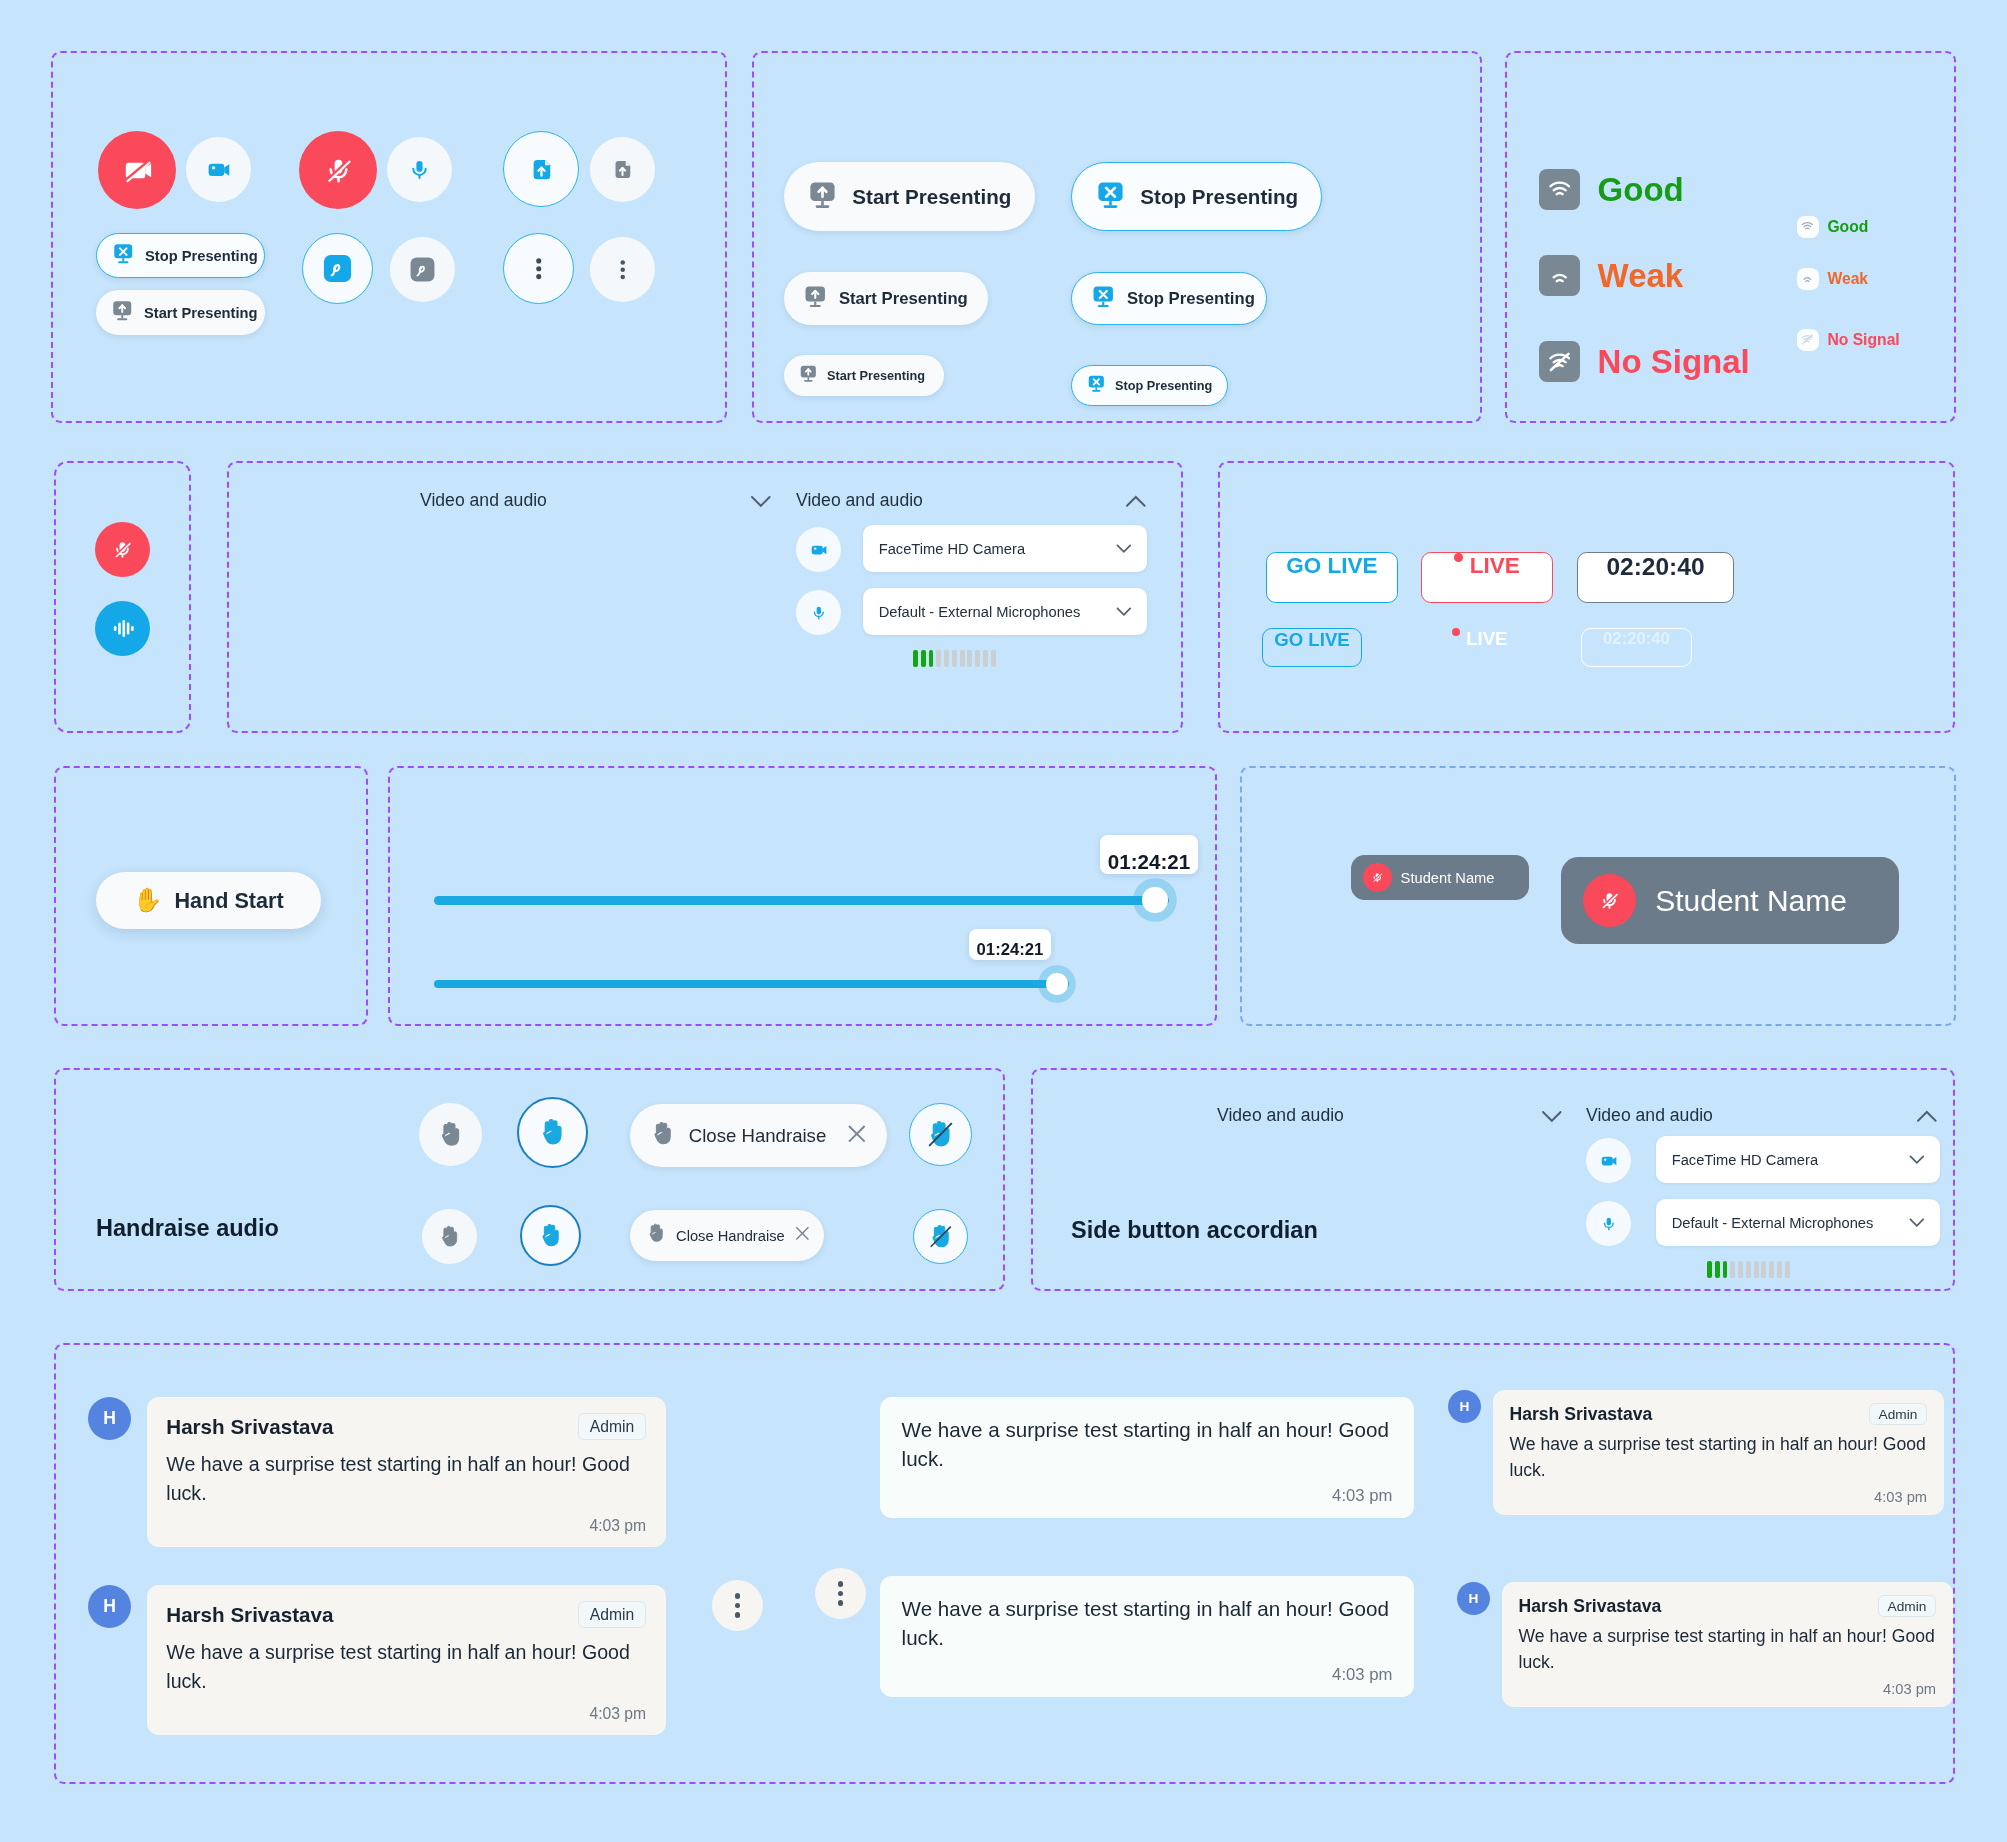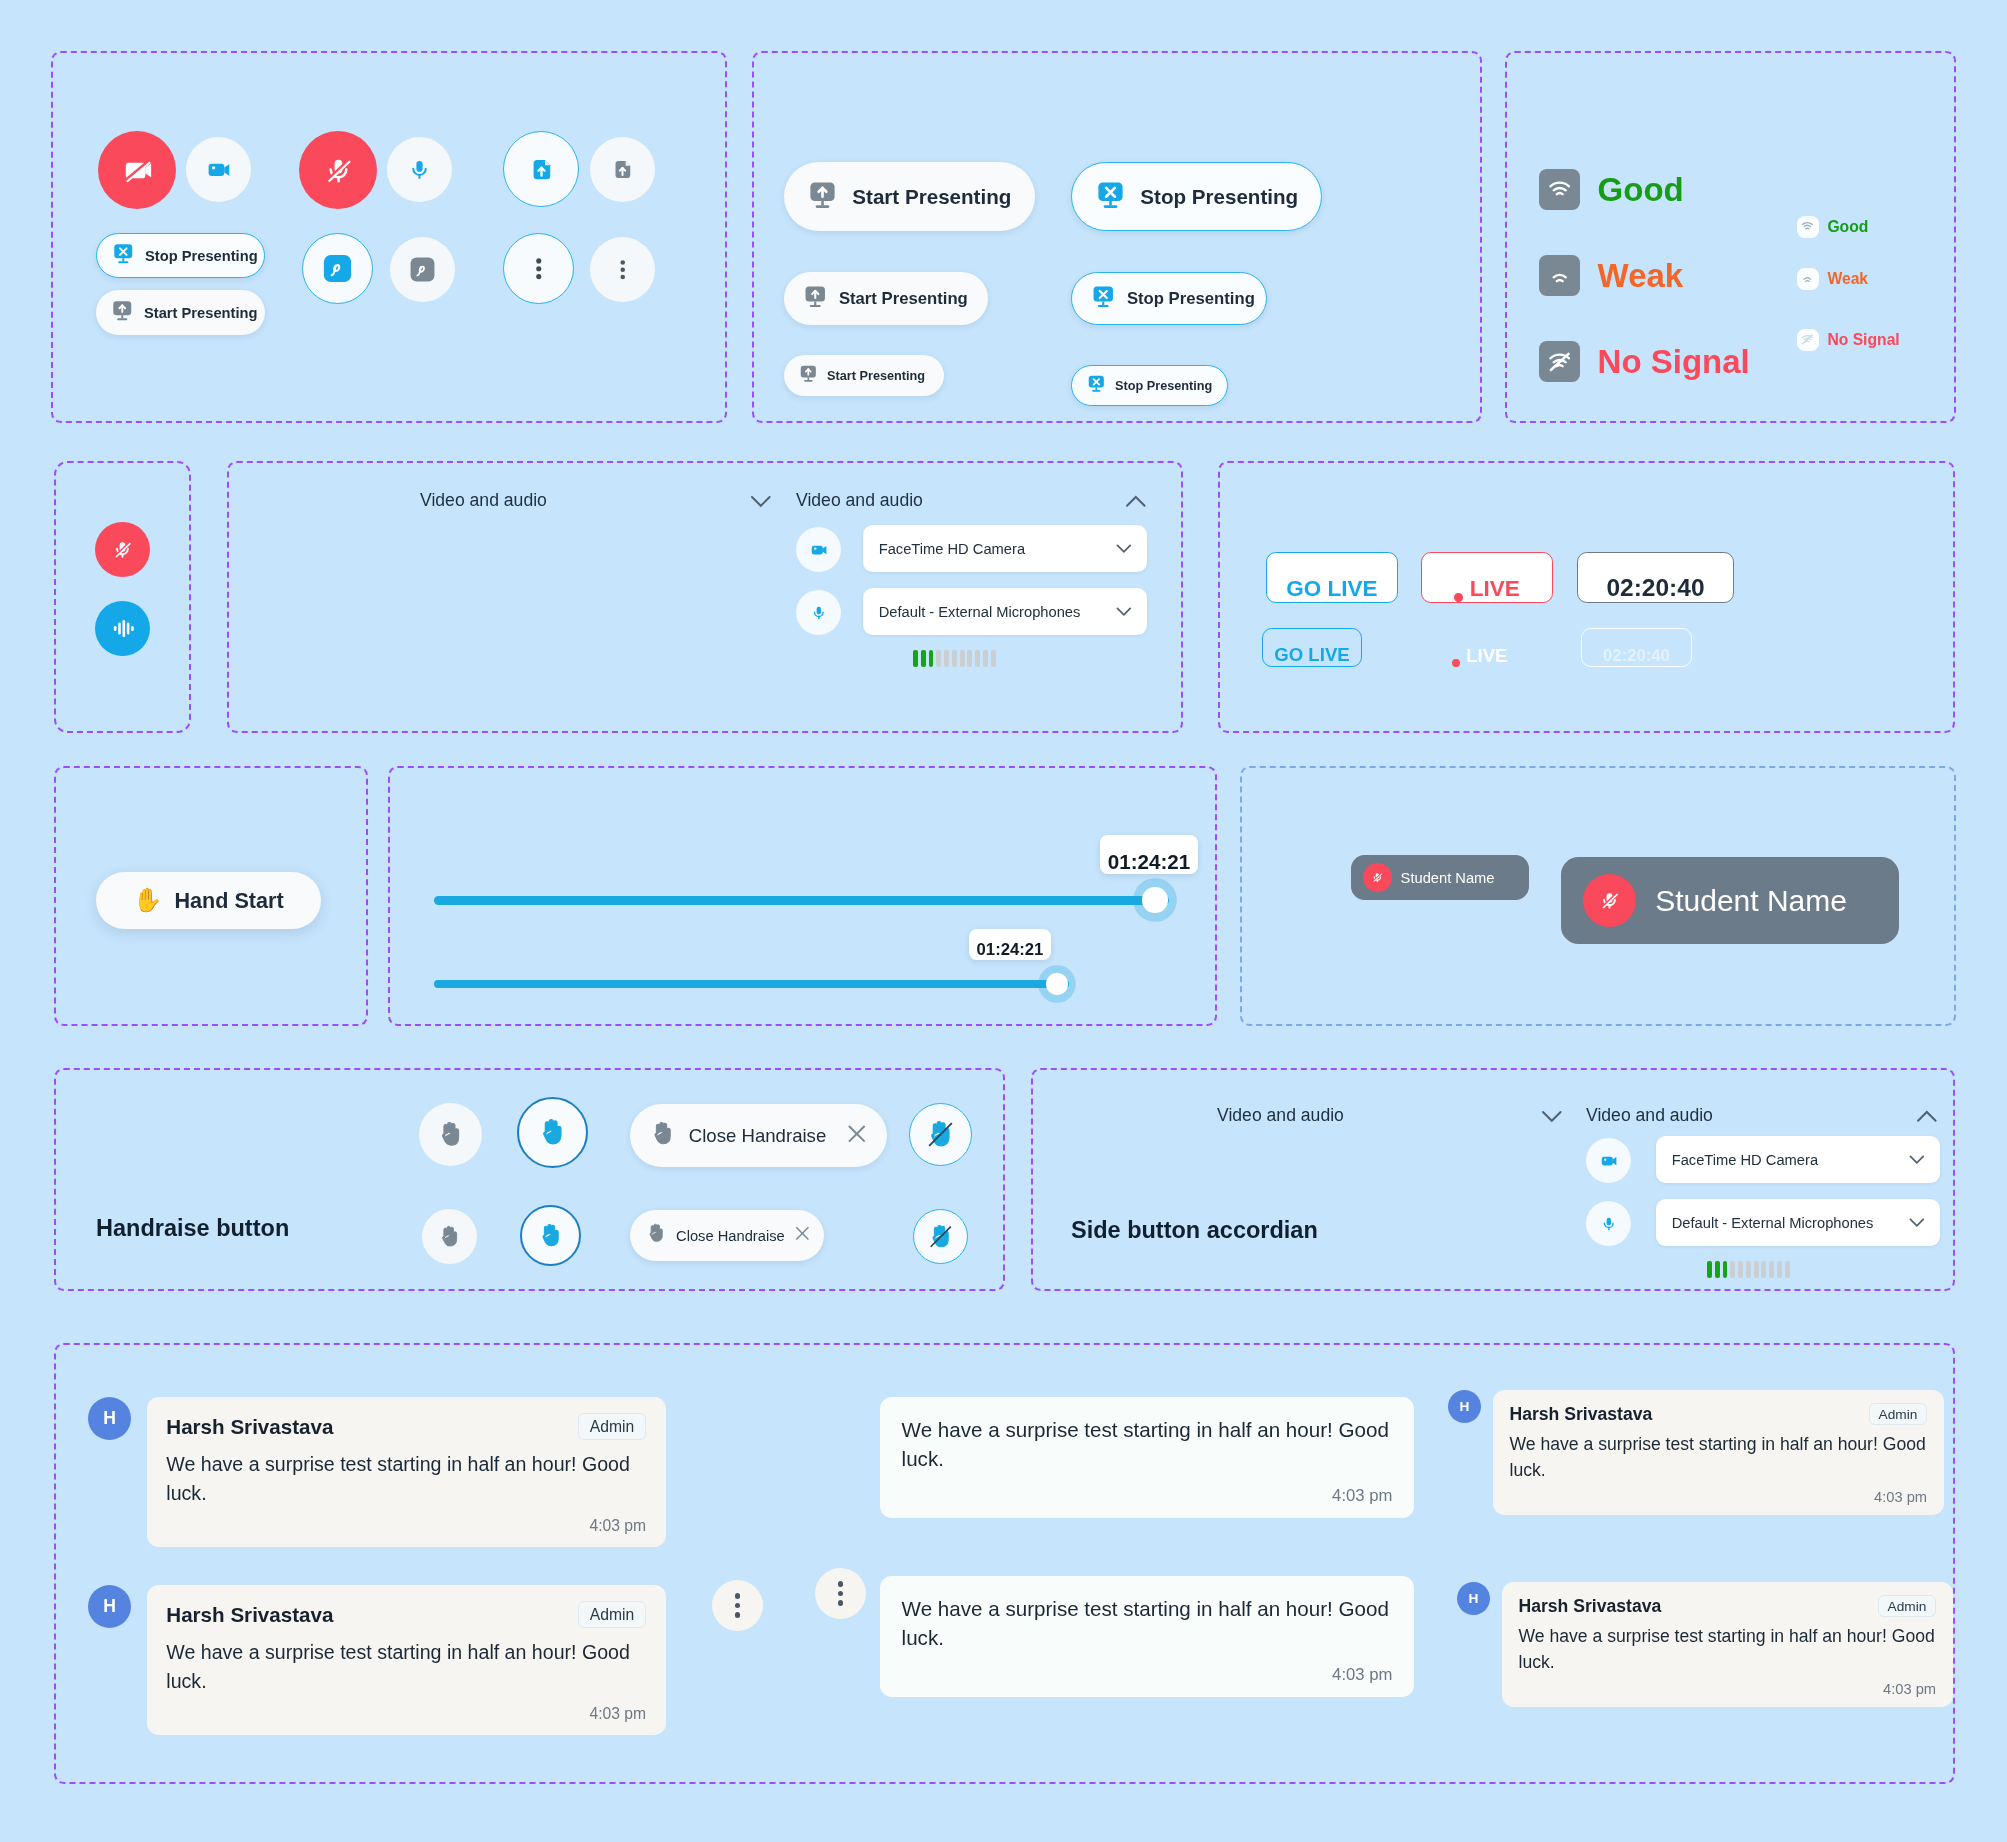--- a/index.html
+++ b/index.html
@@ -47,21 +47,21 @@
   .select-box {
     background:#fff; border-radius: 9.8px; display:flex; align-items:center;
     justify-content:space-between; box-shadow: 0 1px 3.9px rgba(20,60,110,.08);
   }
   .select-val { color:#22313f; }
   .meter { display:flex; gap:2.9px; align-items:flex-end; }
   .meter i { display:block; border-radius:2px; background:#c9cfd3; }
   .meter i.on { background:#14a414; }
 
   
-  .btn-box { position:absolute; display:flex; align-items:flex-end; justify-content:center;
+  .btn-box { position:absolute; display:flex; align-items:flex-start; justify-content:center;
              background:#fff; border-radius:9.8px; font-weight:600; }
   .btn-box.golive { border:1.6px solid #14a8e8; color:#14a8e8; }
   .btn-box.live  { border:1.6px solid #f9495b; color:#f9495b; gap:6.9px; }
   .btn-box.timer { border:1.6px solid #6f7c88; color:#1d2b3a; }
   .btn-box.ghost-golive { border:1.6px solid #14a8e8; background:transparent; color:#14a8e8; }
   .btn-box.ghost-live { border:none; background:transparent; color:#ffffff; gap:5.9px; }
   .btn-box.ghost-timer { border:1.6px solid #ffffff; background:transparent; color:#e3f2ff; }
   .dot-red { width:8.8px; height:8.8px; border-radius:50%; background:#f9495b; display:inline-block; }
 
   
@@ -503,21 +503,21 @@
       <path d="M12.5 19a7.5 7.5 0 0 0 15 0" stroke="#fff" stroke-width="2.6" fill="none" stroke-linecap="round"></path>
       <line x1="20" y1="26.5" x2="20" y2="30" stroke="#fff" stroke-width="2.6" stroke-linecap="round"></line>
       <line x1="10" y1="29" x2="30" y2="10" stroke="#f9495b" stroke-width="3.2"></line>
       <line x1="11" y1="30.3" x2="31" y2="11.3" stroke="#fff" stroke-width="2.2"></line>
     </svg>
   </span>
   <span style="font-size:30px;">Student Name</span>
 </div>
 
 <div class="dbox" style="left:54px;top:1068px;width:951px;height:223px;"></div>
-<div class="section-label" style="left:96px;top:1215px;font-size:23.5px;">Handraise button</div>
+<div class="section-label" style="left:96px;top:1215px;font-size:23.5px;">Handraise audio</div>
 
 <div class="circ" style="left:419px;top:1103px;width:63px;height:63px;">
   <svg width="27.4" height="29" viewBox="0 0 28 30">
     <path d="M7 16V6.5a1.9 1.9 0 1 1 3.8 0V14m0-1V4.5a1.9 1.9 0 1 1 3.8 0V14m0-1V5.5a1.9 1.9 0 1 1 3.8 0V15m0-4a1.9 1.9 0 1 1 3.8 0v7c0 5-3 8-7.6 8-4 0-5.3-1.6-7-5l-2-4.2c-.7-1.6 1.3-3.1 2.5-1.6L7 17.5" fill="#7a8894" stroke="#7a8894" stroke-width="1.1" stroke-linejoin="round"></path>
   </svg>
 </div>
 <div class="circ ring2" style="left:517px;top:1097px;width:71px;height:71px;">
   <svg width="29" height="31" viewBox="0 0 28 30">
     <path d="M7 16V6.5a1.9 1.9 0 1 1 3.8 0V14m0-1V4.5a1.9 1.9 0 1 1 3.8 0V14m0-1V5.5a1.9 1.9 0 1 1 3.8 0V15m0-4a1.9 1.9 0 1 1 3.8 0v7c0 5-3 8-7.6 8-4 0-5.3-1.6-7-5l-2-4.2c-.7-1.6 1.3-3.1 2.5-1.6L7 17.5" fill="#19a8e0" stroke="#19a8e0" stroke-width="1.1" stroke-linejoin="round"></path>
   </svg>

